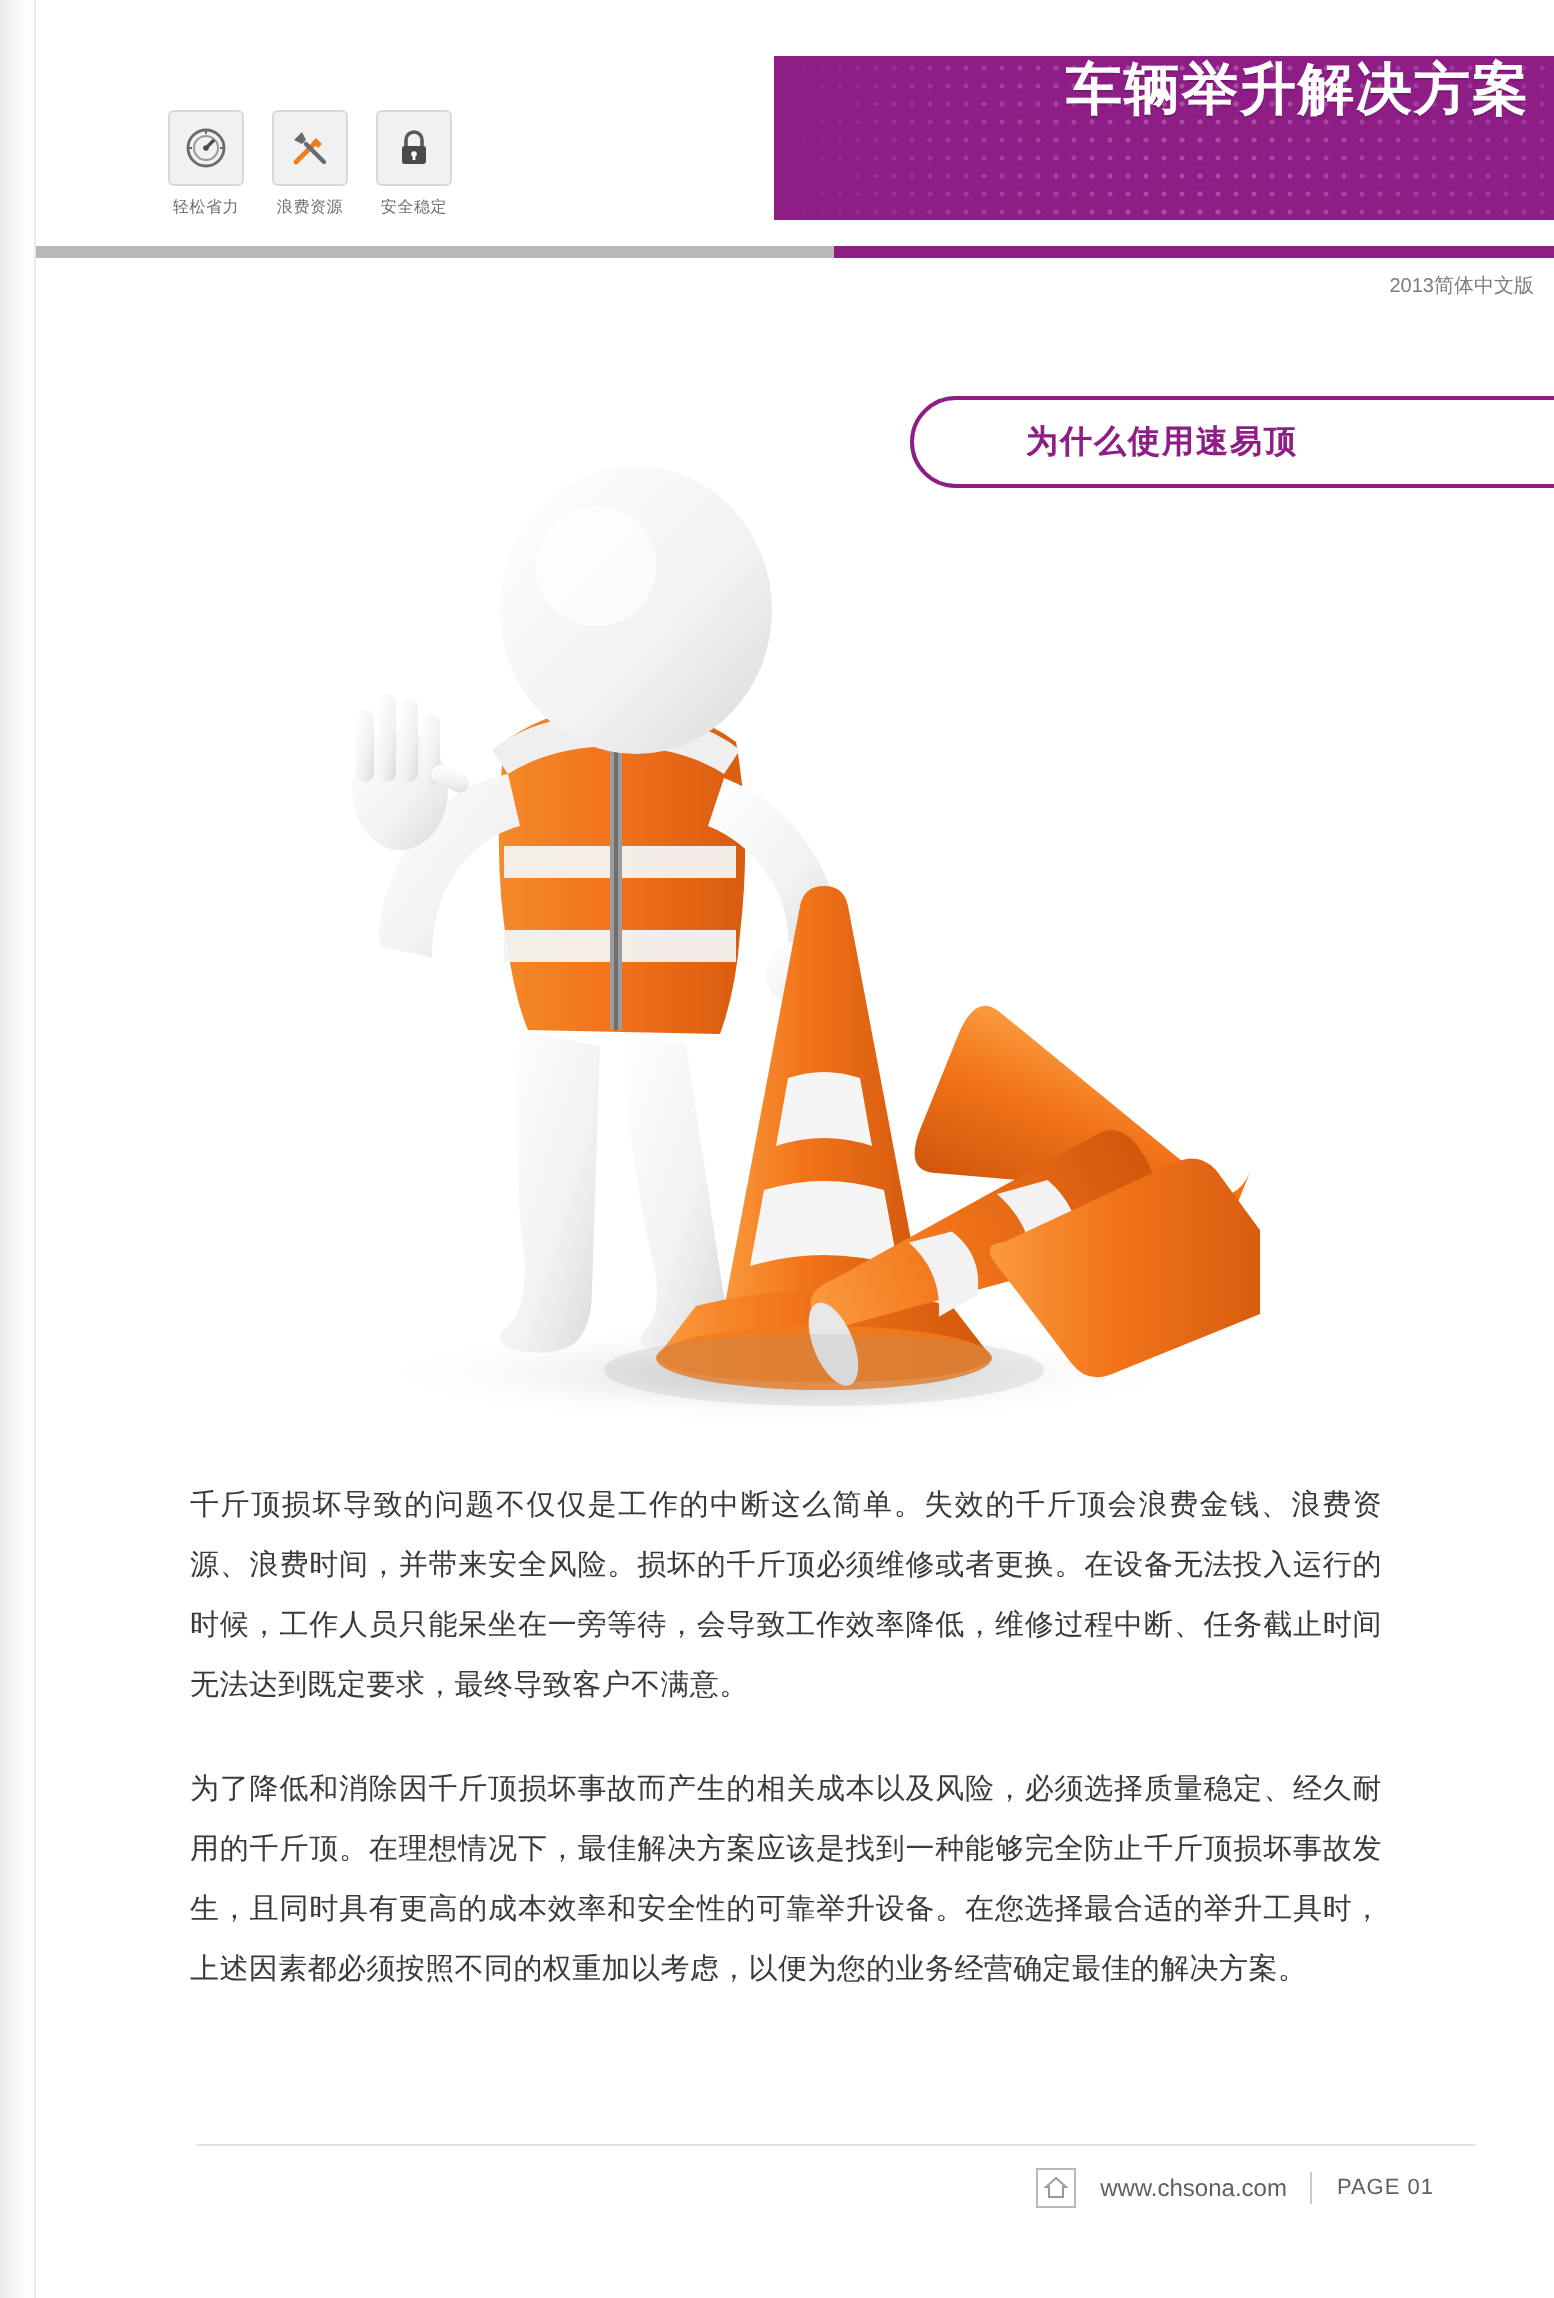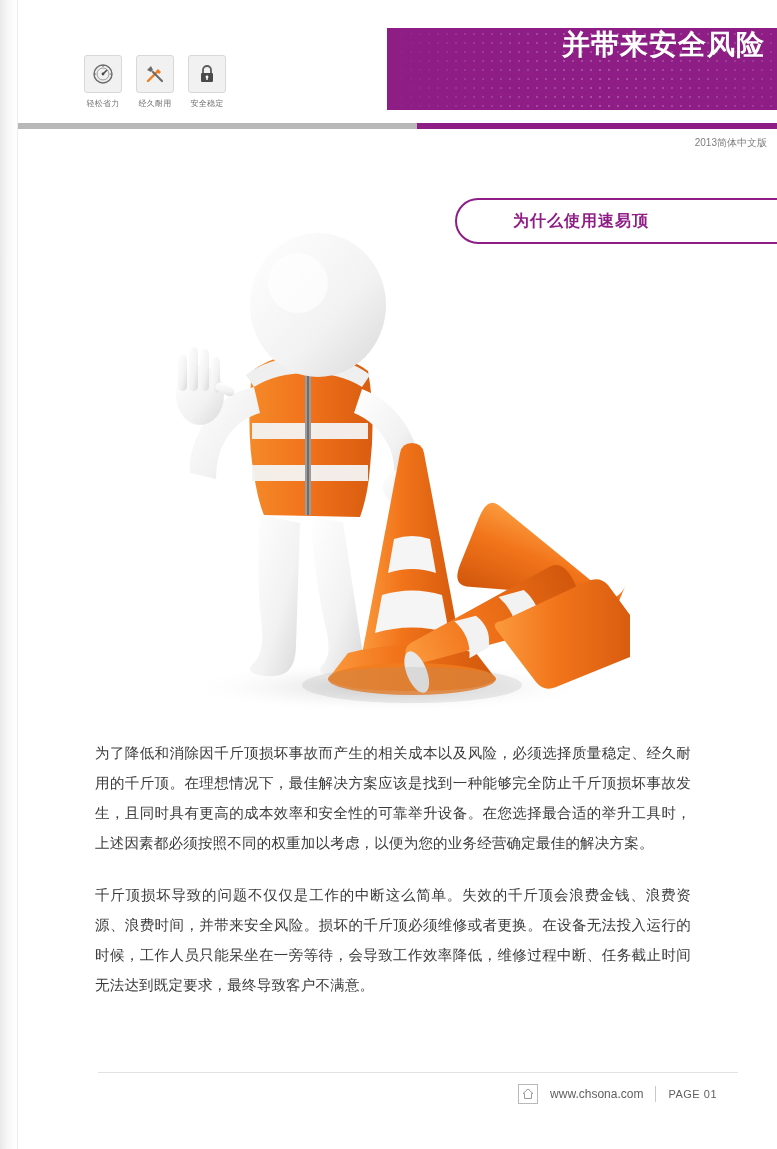--- a/index.html
+++ b/index.html
@@ -180,41 +180,41 @@
 
       <div class="icon-block">
         <div class="icon-badge">
           <svg width="24" height="24" viewBox="0 0 24 24">
             <path d="M5 19 L14 10" stroke="#f07d1e" stroke-width="2.4" stroke-linecap="round"></path>
             <path d="M13 9 l2-2 3 3 -2 2 z" fill="#f07d1e"></path>
             <path d="M19 19 L10 10" stroke="#6b6b6b" stroke-width="2.2" stroke-linecap="round"></path>
             <path d="M8 4 l2 4 -2 2 -4 -2 z" fill="#6b6b6b"></path>
           </svg>
         </div>
-        <div class="icon-caption">经久耐用</div>
+        <div class="icon-caption">浪费资源</div>
       </div>
 
       <div class="icon-block">
         <div class="icon-badge">
           <svg width="24" height="24" viewBox="0 0 24 24">
             <path d="M8 11 V8 a4 4 0 0 1 8 0 v3" fill="none" stroke="#5a5a5a" stroke-width="1.8"></path>
             <rect x="6" y="11" width="12" height="9" rx="1.2" fill="#4a4a4a"></rect>
             <circle cx="12" cy="15" r="1.4" fill="#ffffff"></circle>
             <rect x="11.3" y="15" width="1.4" height="3" fill="#ffffff"></rect>
           </svg>
         </div>
         <div class="icon-caption">安全稳定</div>
       </div>
 
     </div>
 
     <div class="header-band"></div>
     <div class="band-text">
       <div class="brand-small">速易顶</div>
-      <div class="brand-title">并带来安全风险</div>
+      <div class="brand-title">车辆举升解决方案</div>
     </div>
 
     <div class="header-rule">
       <div class="purple"></div>
     </div>
   </div>
 
   <div class="edition">2013简体中文版</div>
 
   <div class="section-pill">
@@ -300,22 +300,22 @@
 
       <g transform="translate(352,420)">
         <path d="M0 26 l86 -40 q12 -5 20 4 l38 52 q8 11 -6 16 l-84 34 q-12 5 -20 -5 l-38 -50 q-8 -10 4 -11 z" fill="url(#coneGrad)"></path>
       </g>
 
       <ellipse cx="262" cy="510" rx="110" ry="18" fill="rgba(150,150,150,.18)"></ellipse>
     </svg>
   </div>
 
   <div class="body-copy">
+    <p>千斤顶损坏导致的问题不仅仅是工作的中断这么简单。失效的千斤顶会浪费金钱、浪费资源、浪费时间，并带来安全风险。损坏的千斤顶必须维修或者更换。在设备无法投入运行的时候，工作人员只能呆坐在一旁等待，会导致工作效率降低，维修过程中断、任务截止时间无法达到既定要求，最终导致客户不满意。</p>
     <p>为了降低和消除因千斤顶损坏事故而产生的相关成本以及风险，必须选择质量稳定、经久耐用的千斤顶。在理想情况下，最佳解决方案应该是找到一种能够完全防止千斤顶损坏事故发生，且同时具有更高的成本效率和安全性的可靠举升设备。在您选择最合适的举升工具时，上述因素都必须按照不同的权重加以考虑，以便为您的业务经营确定最佳的解决方案。</p>
-    <p>千斤顶损坏导致的问题不仅仅是工作的中断这么简单。失效的千斤顶会浪费金钱、浪费资源、浪费时间，并带来安全风险。损坏的千斤顶必须维修或者更换。在设备无法投入运行的时候，工作人员只能呆坐在一旁等待，会导致工作效率降低，维修过程中断、任务截止时间无法达到既定要求，最终导致客户不满意。</p>
   </div>
 
   <div class="footer">
     <div class="footer-rule"></div>
     <div class="footer-inner">
       <div class="home-badge">
         <svg width="12" height="12" viewBox="0 0 12 12">
           <path d="M6 1 L11 5.5 H9.5 V10.5 H2.5 V5.5 H1 Z" fill="none" stroke="#9a9a9a" stroke-width="1"></path>
         </svg>
       </div>

